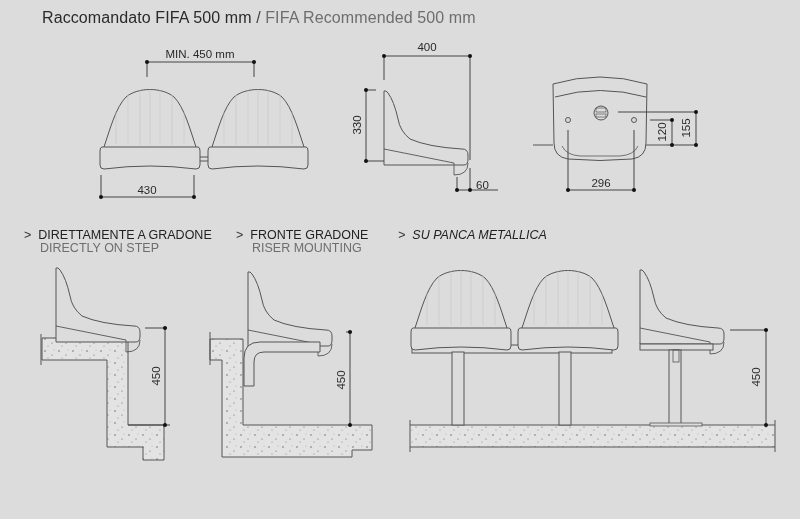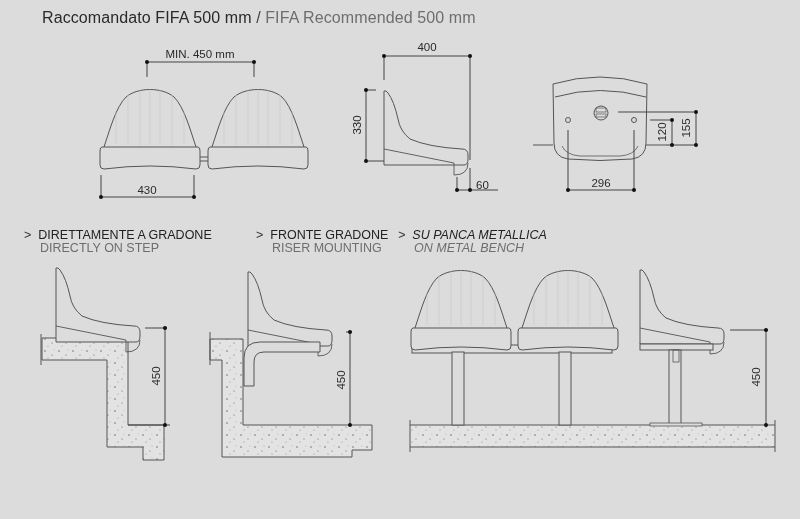--- a/index.html
+++ b/index.html
@@ -21,27 +21,26 @@
 <div class="title">
   <span>Raccomandato FIFA 500 mm</span>
   <span class="sep">/</span>
   <span class="en">FIFA Recommended 500 mm</span>
 </div>
 
 <div class="sec" style="left:24px;">
   <span class="arrow">&gt;</span><span class="it">DIRETTAMENTE A GRADONE</span>
   <span class="en">DIRECTLY ON STEP</span>
 </div>
-<div class="sec" style="left:256px;">
+<div class="sec" style="left:236px;">
   <span class="arrow">&gt;</span><span class="it">FRONTE GRADONE</span>
   <span class="en">RISER MOUNTING</span>
 </div>
 <div class="sec" style="left:398px;font-style:italic;">
   <span class="arrow">&gt;</span><span class="it">SU PANCA METALLICA</span>
-  <span class="en">ON METAL BENCH</span>
 </div>
 
 <svg class="draw" width="800" height="519" viewBox="0 0 800 519">
   <defs>
     <pattern id="conc" width="14" height="12" patternUnits="userSpaceOnUse">
       <rect width="14" height="12" fill="#e3e3e3"></rect>
       <circle cx="3" cy="3" r="0.7" fill="#555"></circle>
       <circle cx="10" cy="7" r="0.6" fill="#666"></circle>
       <circle cx="6" cy="10" r="0.5" fill="#777"></circle>
       <circle cx="12" cy="2" r="0.4" fill="#888"></circle>

